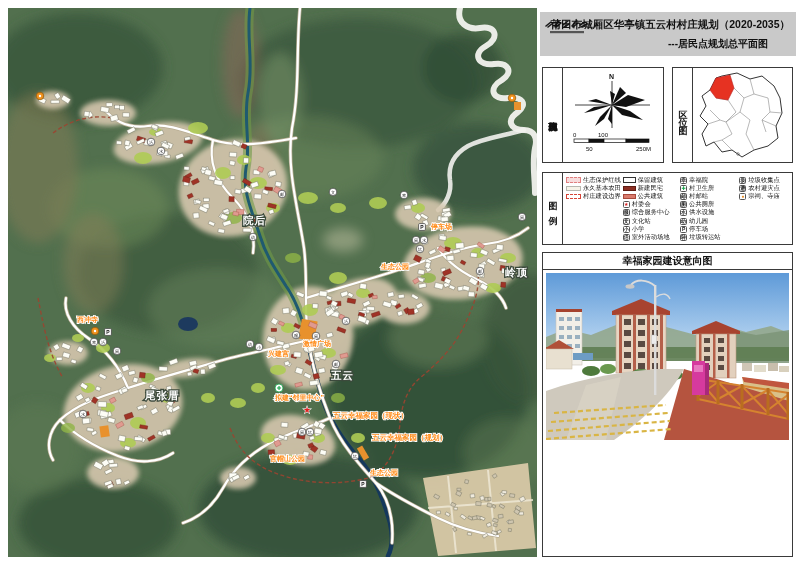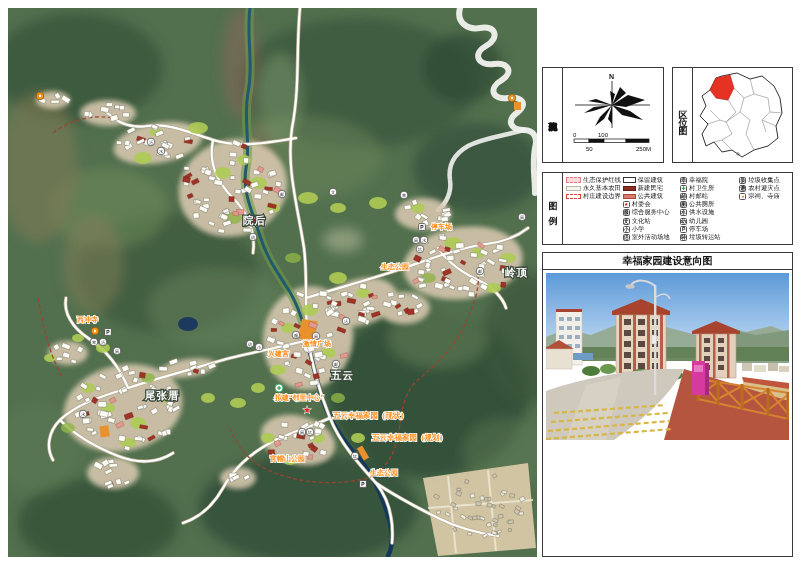--- a/index.html
+++ b/index.html
@@ -725,20 +725,34 @@
           <text x="325" y="410" class="ml-orange-lg">五云幸福家园（现状）</text>
           <text x="364" y="432" class="ml-orange-lg">五云幸福家园（规划）</text>
           <text x="262" y="453" class="ml-orange">官帽山公园</text>
           <text x="362" y="467" class="ml-orange">生态公园</text>
         </g>
     </svg>
   </div>
 
   <div class="panel">
 
+    <div class="titleblock">
+      <svg class="logo" viewBox="0 0 46 24">
+        <g stroke="#1a1a1a" stroke-width="1.6" fill="none" stroke-linecap="round">
+          <path d="M2,8 L7,4 M4,9 L9,5"></path>
+            <path d="M11,8 L15,3 M12,9 L17,5"></path>
+          <path d="M19,7 L24,3 M20,9 L25,6"></path>
+            <path d="M28,8 L32,3 M29,9 L34,5"></path>
+          <path d="M36,7 L41,4 M37,9 L43,6"></path>
+        </g>
+        <rect x="6" y="13" width="34" height="2.2" fill="#555"></rect>
+      </svg>
+      <div class="t1">莆田市城厢区华亭镇五云村村庄规划（2020-2035）</div>
+      <div class="t2">---居民点规划总平面图</div>
+    </div>
 
     <div class="box box-windrose">
       <div class="vcell">
         <div class="vtext">风玫瑰与比例尺</div>
       </div>
       <div class="wind-area">
         <svg width="100" height="92" viewBox="0 0 100 92">
           <text x="47" y="11" font-size="7" font-weight="bold" fill="#111">N</text>
           <line x1="50" y1="13" x2="50" y2="60" stroke="#111" stroke-width=".8"></line>
           <line x1="13" y1="37" x2="88" y2="37" stroke="#111" stroke-width=".8"></line>

